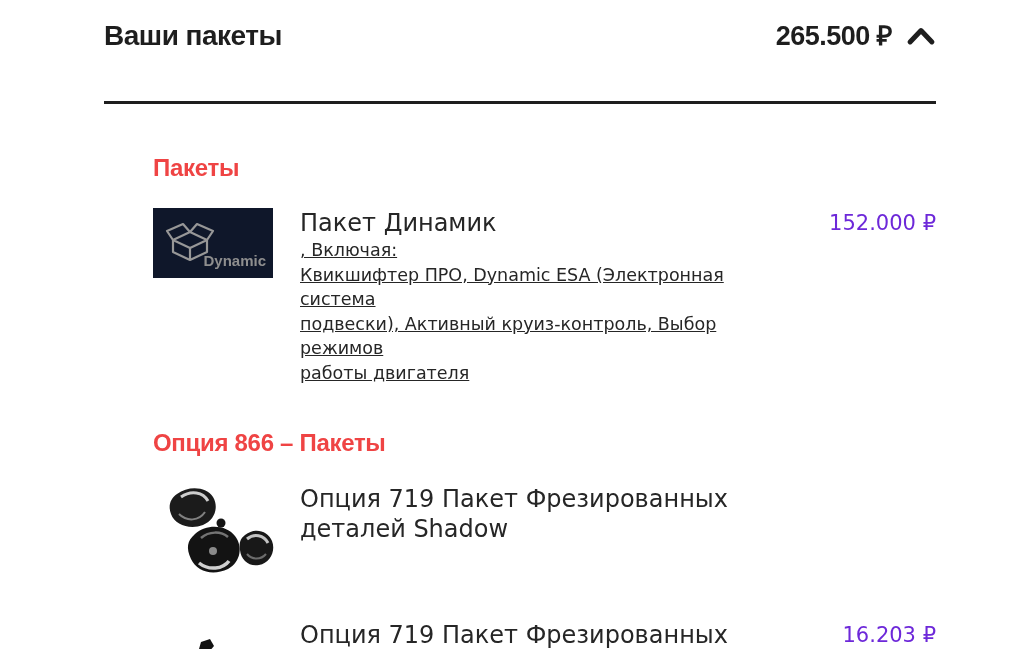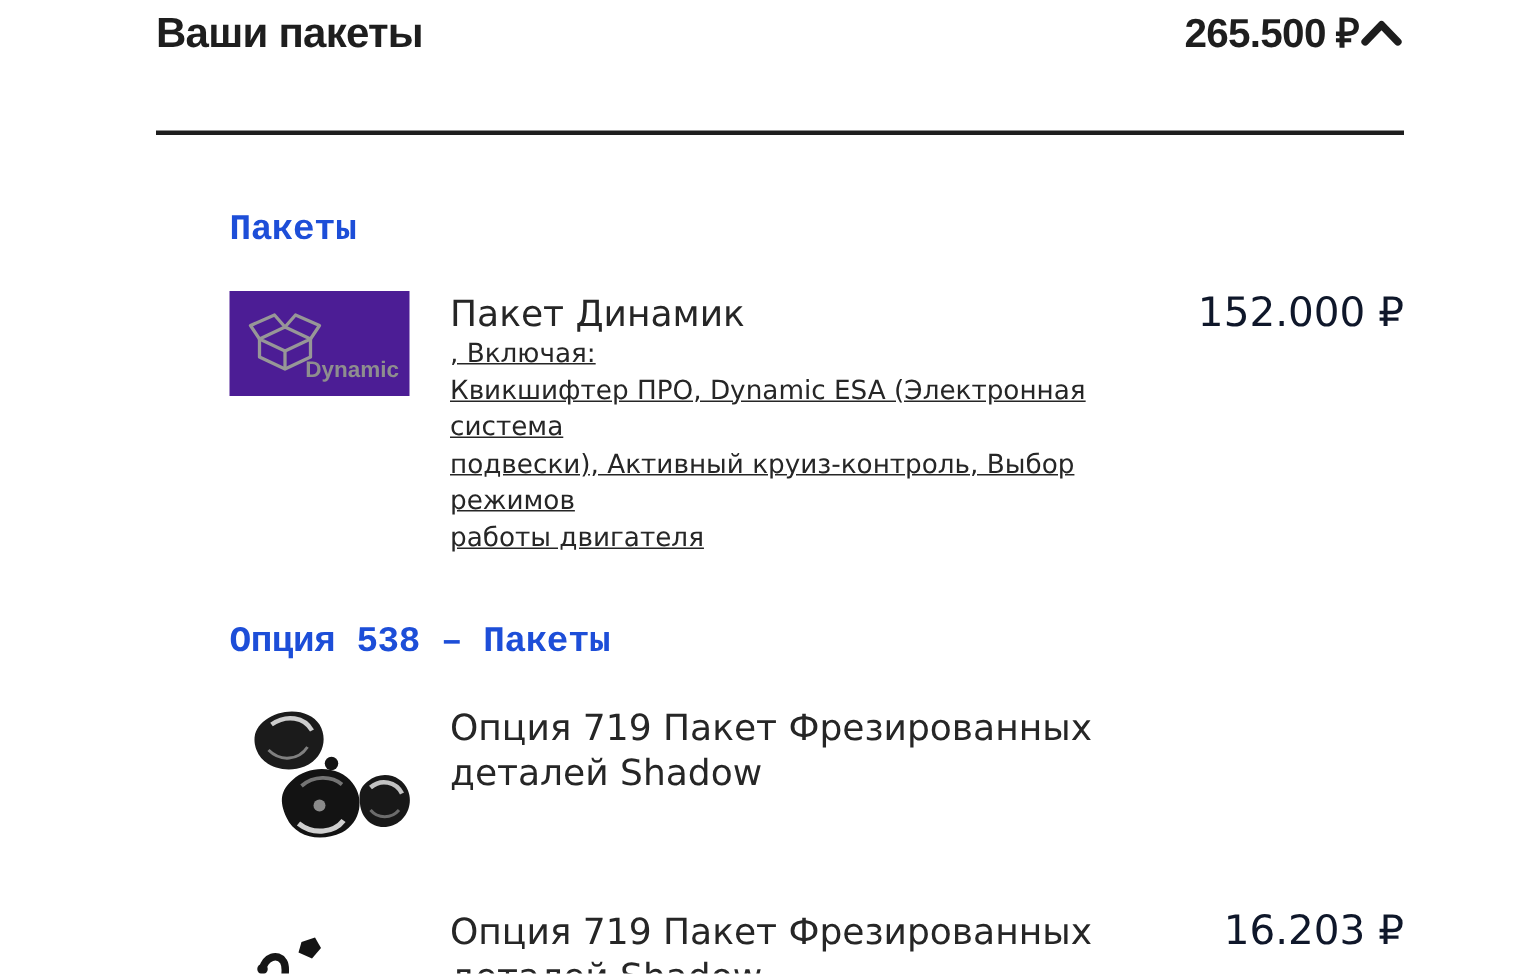--- a/index.html
+++ b/index.html
@@ -3,46 +3,46 @@
 <meta charset="utf-8">
 <style>
   * { margin: 0; padding: 0; box-sizing: border-box; }
   html, body { width: 1024px; height: 649px; overflow: hidden; background: #ffffff; }
   body { font-family: "DejaVu Sans", sans-serif; color: #1e1e1e; }
 
   .page { width: 1024px; height: 649px; padding: 0 88px 0 104px; position: relative; }
 
   
   .panel-header {
-    padding-top: 6px;
+    padding-top: 20px;
     display: flex; justify-content: space-between; align-items: center;
   }
   .panel-title {
     font-family: "Liberation Sans", sans-serif;
     font-weight: 700; font-size: 28px; line-height: 32px;
     letter-spacing: -0.5px; color: #1e1e1e;
   }
-  .total-group { display: flex; align-items: center; cursor: pointer; }
+  .total-group { display: flex; align-items: center; gap: 14px; cursor: pointer; }
   .total-price {
     font-family: "Liberation Sans", sans-serif;
     font-weight: 700; font-size: 27px; line-height: 32px;
     letter-spacing: -0.5px; color: #1e1e1e;
   }
   .chev { width: 30px; height: 20px; display: block; }
   .chev polyline { fill: none; stroke: #1e1e1e; stroke-width: 5.5; stroke-linecap: round; stroke-linejoin: round; }
 
   .divider { margin-top: 49px; height: 3px; background: #1e1e1e; }
 
   
   .content { margin-left: 49px; }
 
   .section-title {
-    font-family: Liberation Mono, monospace;
+    font-family: Liberation Sans, sans-serif;
     font-weight: 700; font-size: 24px; line-height: 28px;
-    letter-spacing: -0.3px; color: #1d4ed8;
+    letter-spacing: -0.3px; color: #ef4444;
   }
   .section-title.first { margin-top: 50px; }
   .section-title.second { margin-top: 44px; }
 
   .row {
     display: grid;
     grid-template-columns: 120px 1fr 140px;
     column-gap: 27px;
     align-items: start;
   }
@@ -53,27 +53,27 @@
   .item-title {
     font-size: 24px; line-height: 30px; color: #262626;
     white-space: pre-line;
   }
   .item-sub, .item-desc {
     font-size: 17.5px; line-height: 24.5px; color: #262626;
     white-space: pre-line;
     text-decoration: underline;
   }
   .price {
-    font-size: 27px; line-height: 30px; color: #0f172a;
+    font-size: 21px; line-height: 30px; color: #6d28d9;
     text-align: right; white-space: nowrap;
   }
 
   
   .thumb {
-    width: 120px; height: 70px; background: #4c1d95; position: relative;
+    width: 120px; height: 70px; background: #0f172a; position: relative;
   }
   .thumb svg { position: absolute; left: 11px; top: 11px; }
   .thumb-label {
     position: absolute; right: 7px; bottom: 9px;
     font-family: "Liberation Sans", sans-serif;
     font-weight: 700; font-size: 15px; color: #8e8e8e;
   }
 
   .imgbox { position: relative; }
   .imgbox.parts svg { display: block; margin-top: -2px; margin-left: 2px; }
@@ -116,21 +116,21 @@
       <div class="info">
         <div class="item-title">Пакет Динамик</div>
         <div class="item-sub">, Включая:</div>
         <div class="item-desc">Квикшифтер ПРО, Dynamic ESA (Электронная система
 подвески), Активный круиз-контроль, Выбор режимов
 работы двигателя</div>
       </div>
       <div class="price">152.000 ₽</div>
     </div>
 
-    <h2 class="section-title second">Опция 538 – Пакеты</h2>
+    <h2 class="section-title second">Опция 866 – Пакеты</h2>
 
     <div class="row row-2">
       <div class="imgbox parts">
         <svg width="120" height="96" viewBox="0 0 120 96" aria-hidden="true">
           <path d="M22,12 C34,3 52,5 58,15 C64,25 60,38 48,43 C35,48 20,43 16,32 C13,24 15,17 22,12 Z" fill="#1b1b1b"></path>
           <path d="M26,15 C36,8 48,10 53,19" stroke="#ececec" stroke-width="3" fill="none" opacity="0.85"></path>
           <path d="M24,32 C32,40 44,39 50,30" stroke="#9a9a9a" stroke-width="2" fill="none" opacity="0.8"></path>
           <circle cx="66" cy="41" r="4.5" fill="#141414"></circle>
           <path d="M40,52 C52,41 72,43 80,54 C88,64 86,80 73,87 C58,94 42,90 36,77 C31,66 32,59 40,52 Z" fill="#131313"></path>
           <path d="M44,81 C54,89 68,87 74,79" stroke="#e6e6e6" stroke-width="3.5" fill="none" opacity="0.9"></path>

